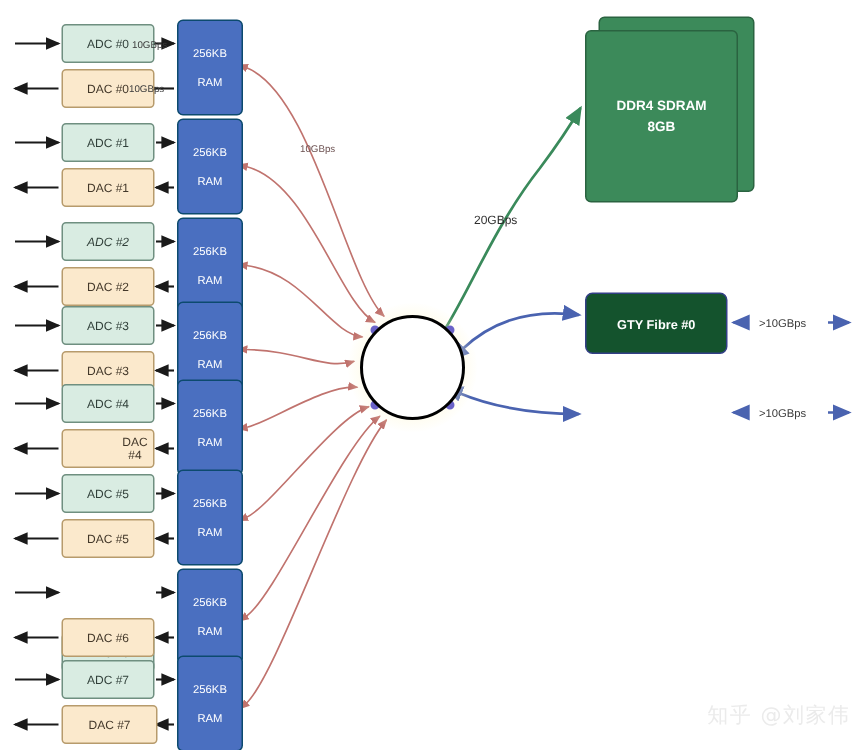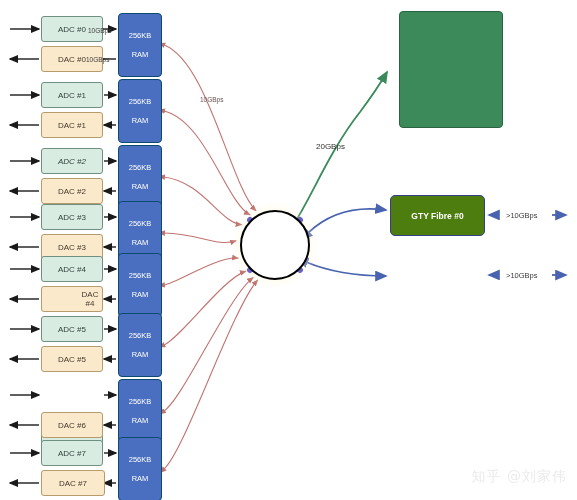--- a/index.html
+++ b/index.html
@@ -13,21 +13,21 @@
   .adc{background:#d9ece2;border:1px solid #6f8f80;border-radius:3px;
        color:#31403a;font-size:8px;}
   .dac{background:#fbe9cc;border:1px solid #b79b6c;border-radius:3px;
        color:#43382a;font-size:8px;}
   .ram{background:#4a6fc0;border:1px solid #0c4a6e;border-radius:4px;
        color:#ffffff;font-size:7.5px;line-height:2.6;}
   .ram span{display:block;}
   .ddr{background:#3c8a5a;border:1px solid #2a6340;border-radius:4px;
        color:#ffffff;font-size:9px;font-weight:bold;line-height:1.5;}
   .ddr-back{background:#3c8a5a;border:1px solid #2a6340;border-radius:4px;}
-  .gty{background:#4d7c0f;border:1px solid #333f86;border-radius:5px;
+  .gty{background:#14532d;border:1px solid #333f86;border-radius:5px;
        color:#ffffff;font-size:8.5px;font-weight:bold;}
 
   .lbl{position:absolute;font-size:6.5px;color:#3a3a3a;white-space:nowrap;}
   .lbl-red{color:#6b5050;}
   .lbl-grn{color:#2f2f2f;}
 
   .xswitch{position:absolute;border:2.5px solid #000;border-radius:50%;
            background:#fff;box-sizing:border-box;}
   .xglow{position:absolute;border-radius:50%;
          background:radial-gradient(circle,rgba(255,243,176,.85) 0%,rgba(255,248,210,.35) 55%,rgba(255,255,255,0) 72%);}
@@ -176,20 +176,24 @@
     </div>
 
   <div class="xglow" style="left:232px;top:202px;width:86px;height:86px;"></div>
   <svg style="position:absolute;left:240px;top:210px;width:70px;height:70px;" viewBox="0 0 70 70">
     <line x1="10" y1="10" x2="60" y2="60" stroke="#6a62c8" stroke-width="6" stroke-linecap="round"></line>
     <line x1="60" y1="10" x2="10" y2="60" stroke="#6a62c8" stroke-width="6" stroke-linecap="round"></line>
   </svg>
   <div class="xswitch" style="left:240px;top:210px;width:70px;height:70px;"></div>
 
   <div class="ddr-back" style="position:absolute;left:399px;top:11px;width:102px;height:115px;"></div>
+  <div class="box ddr" style="left:390px;top:20px;width:102px;height:115px;">
+    <span>DDR4 SDRAM</span>
+    <span>8GB</span>
+  </div>
 
   <div class="box gty" style="left:390px;top:195px;width:95px;height:41px;">
     <span>GTY Fibre #0</span>
   </div>
 
   <div class="lbl" style="left:88px;top:27px;">10GBps</div>
   <div class="lbl" style="left:86px;top:56px;">10GBps</div>
   <div class="lbl lbl-red" style="left:200px;top:96px;">10GBps</div>
   <div class="lbl lbl-grn" style="left:316px;top:142px;font-size:8px;">20GBps</div>
   <div class="lbl" style="left:506px;top:211px;font-size:7.5px;">&gt;10GBps</div>

